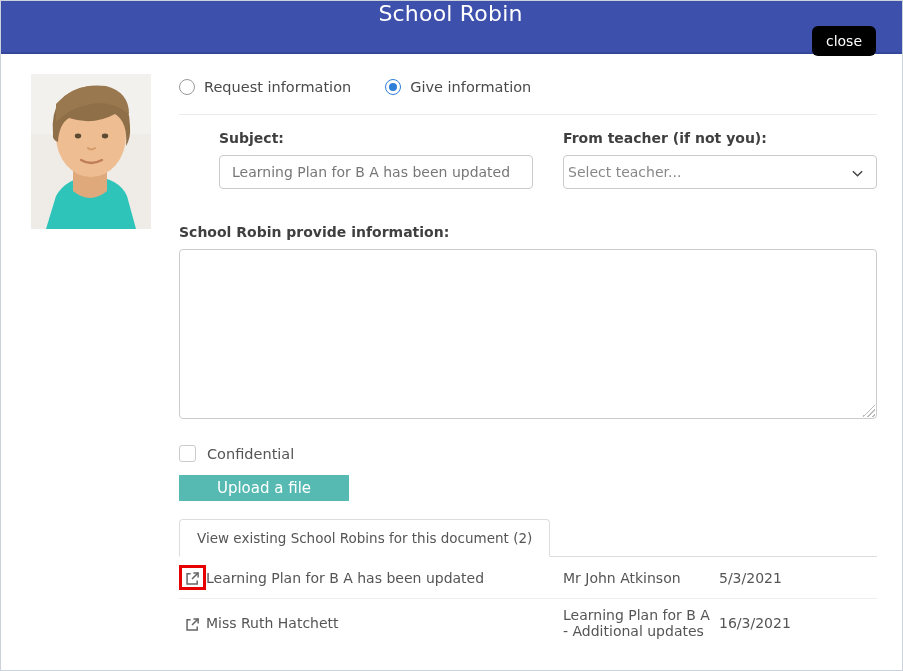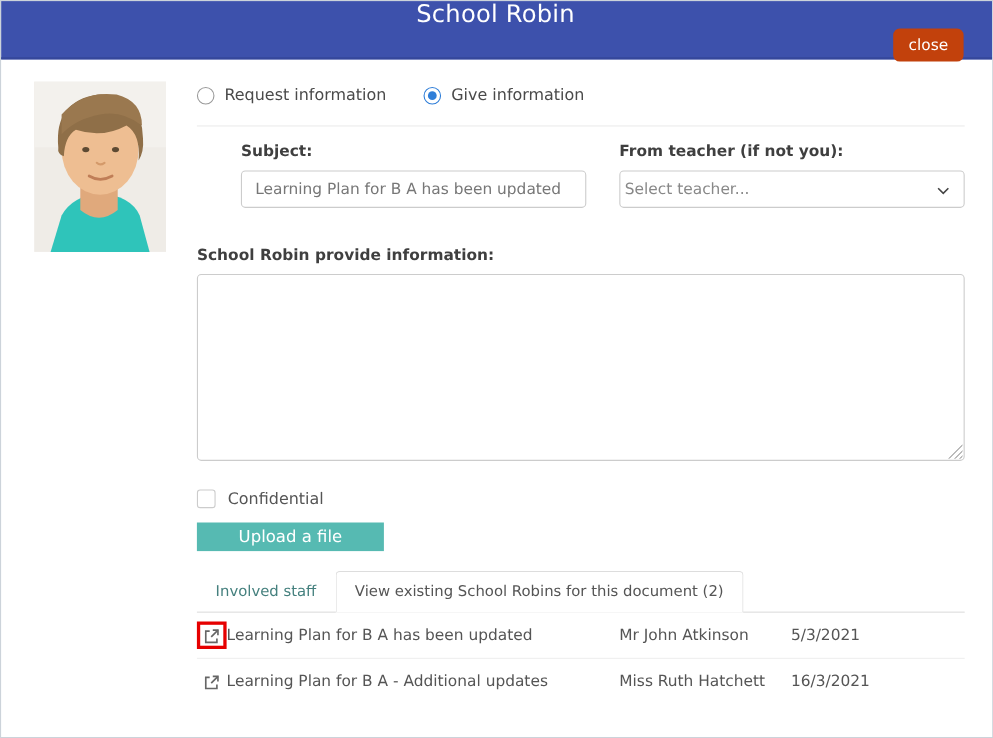--- a/index.html
+++ b/index.html
@@ -20,21 +20,21 @@
     height: 53px;
     background: #3d51ac;
     border-bottom: 2px solid #35479b;
     display: flex; align-items: center;
     padding: 0 26px 0 24px;
     flex-direction: column;
   }
   .modal-title { color: #fff; font-size: 22px; font-weight: 400; letter-spacing: .2px; }
   .close-btn {
     margin-left: auto;
-    background: #c2410c; color: #fff;
+    background: #000000; color: #fff;
     border: none; border-radius: 6px;
     font-size: 14px; padding: 7px 14px;
     font-family: inherit; cursor: pointer;
   }
   
   .modal-body { position: relative; padding-top: 21px; }
   .photo {
     position: absolute; left: 30px; top: 20px;
     width: 120px; height: 155px; display: block;
   }
@@ -197,21 +197,20 @@
         <div>
           <div class="checkbox-row">
             <span class="checkbox"></span>
             <span>Confidential</span>
           </div>
           <button class="upload-btn">Upload a file</button>
         </div>
       </div>
 
       <div class="tabs">
-        <div class="tab inactive">Involved staff</div>
         <div class="tab active">View existing School Robins for this document (2)</div>
       </div>
 
       <div class="sr-table">
 
         <div class="t-row">
           <div class="icon-cell">
             <span class="red-box">
               <svg width="15" height="15" viewBox="0 0 16 16">
                 <path d="M6 3 H2.2 V13.8 H13 V10" fill="none" stroke="#666" stroke-width="1.6"></path>
@@ -228,21 +227,21 @@
         <div class="t-row">
           <div class="icon-cell">
             <span class="plain-box">
               <svg width="15" height="15" viewBox="0 0 16 16">
                 <path d="M6 3 H2.2 V13.8 H13 V10" fill="none" stroke="#666" stroke-width="1.6"></path>
                 <path d="M9 2 H14 V7" fill="none" stroke="#666" stroke-width="1.6"></path>
                 <path d="M14 2 L7.5 8.5" stroke="#666" stroke-width="1.6"></path>
               </svg>
             </span>
           </div>
+          <div>Miss Ruth Hatchett</div>
           <div>Learning Plan for B A - Additional updates</div>
-          <div>Miss Ruth Hatchett</div>
           <div>16/3/2021</div>
         </div>
       </div>
 
     </div>
   </div>
 </div>
 
 </body></html>

